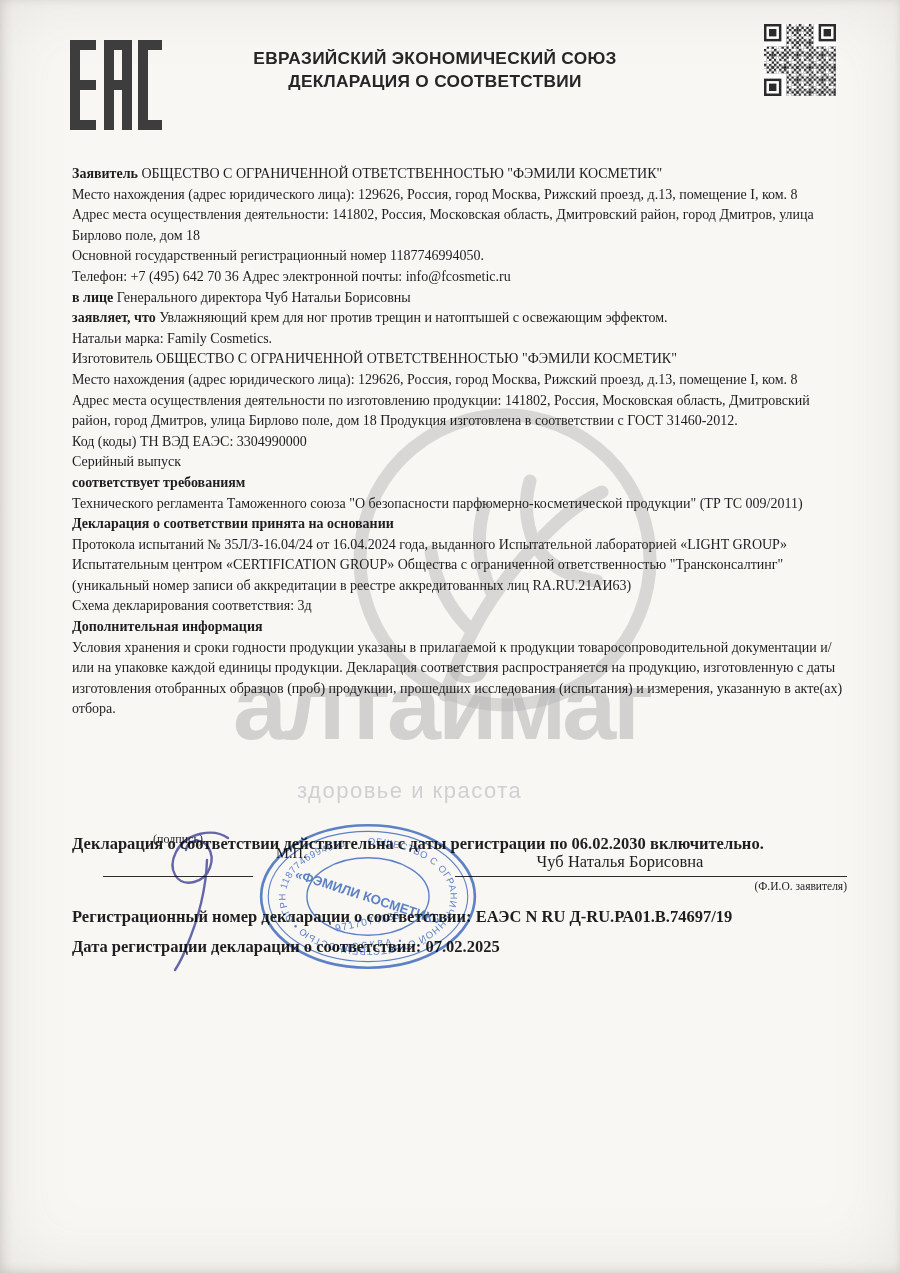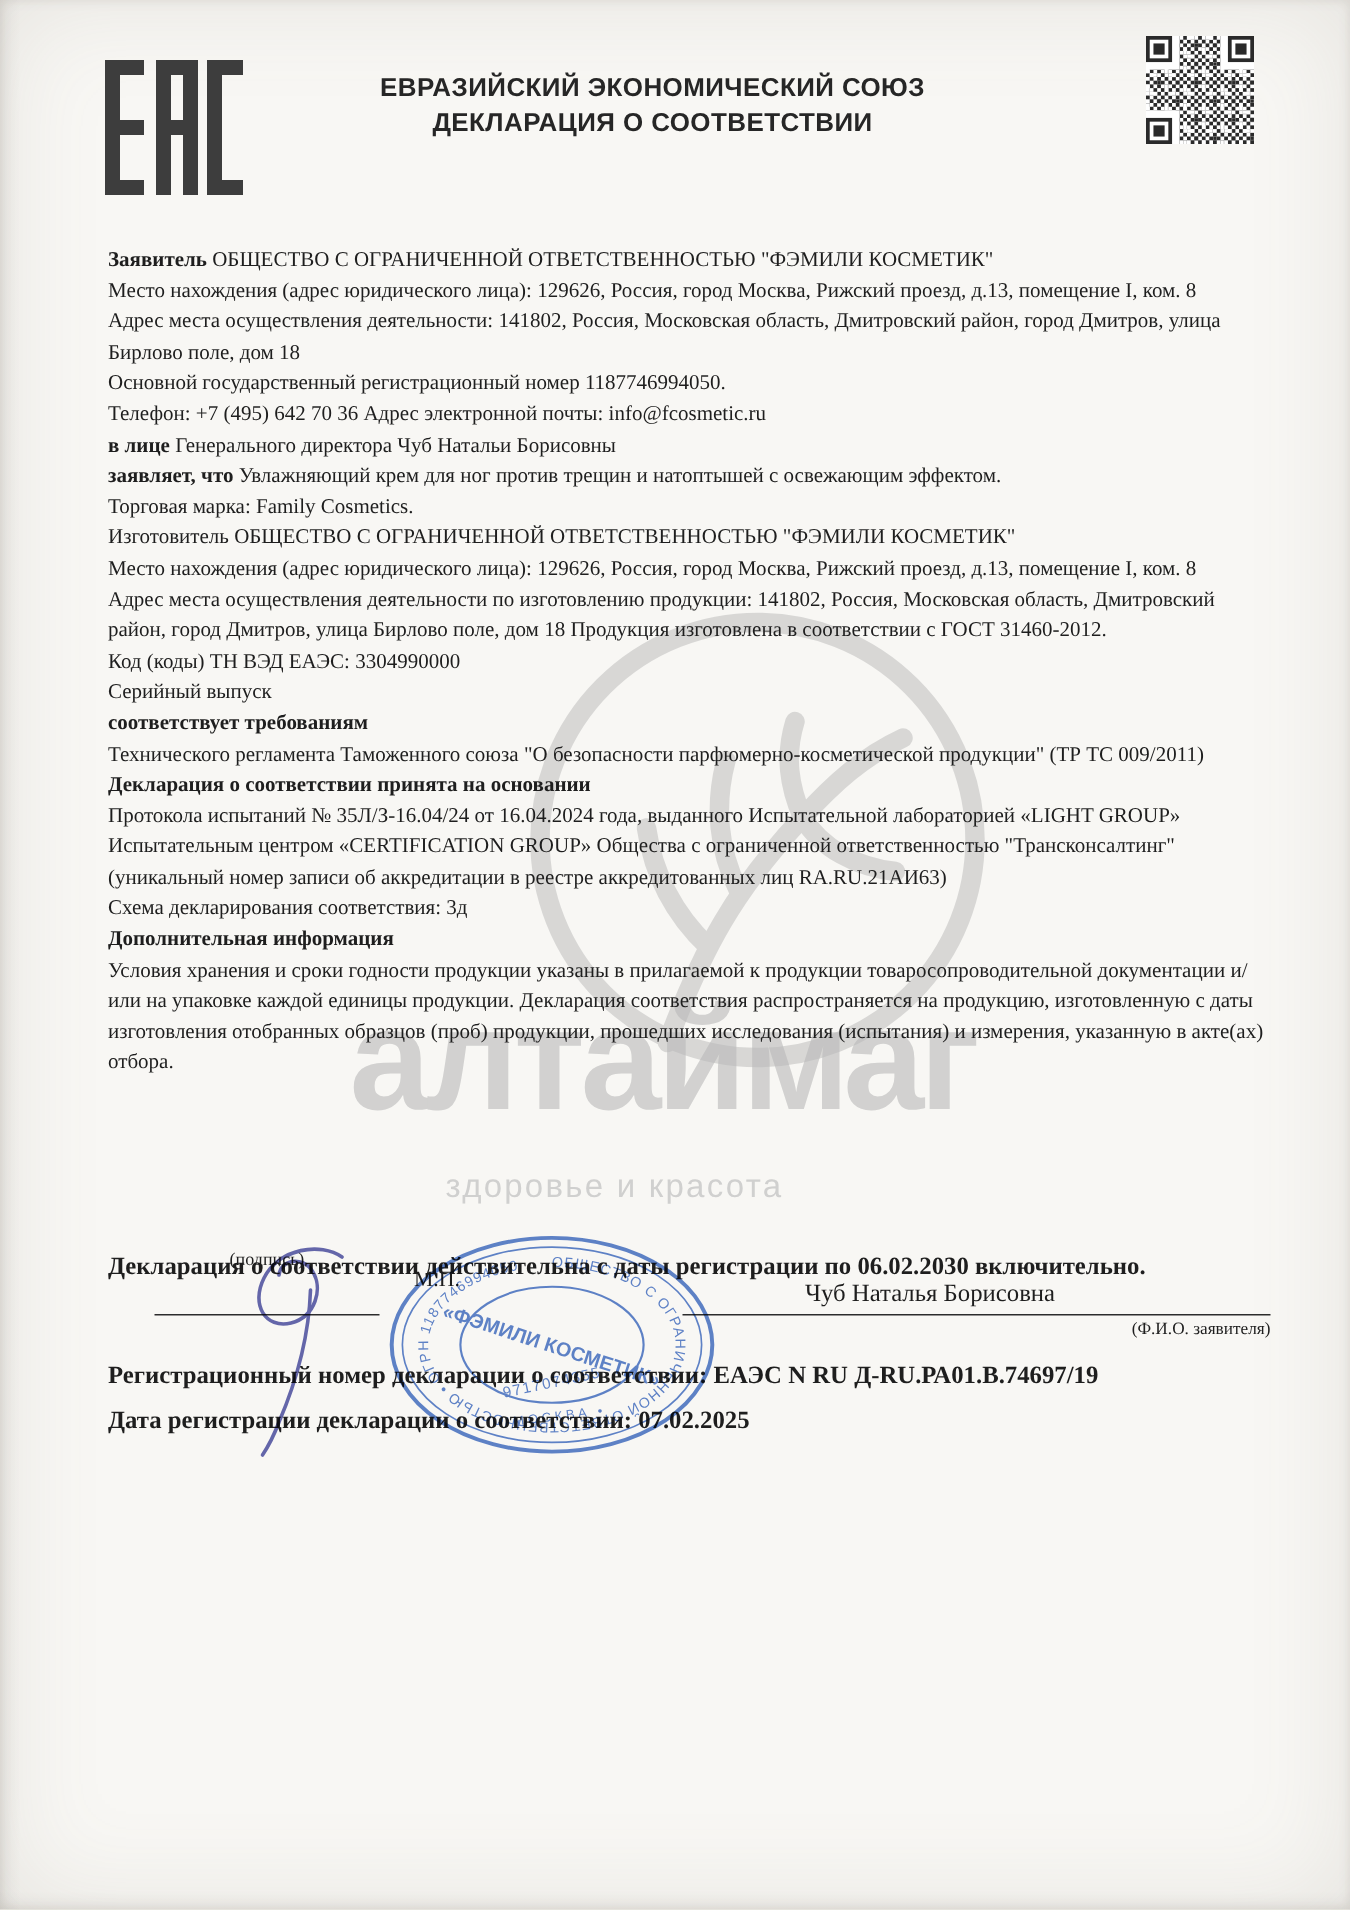--- a/index.html
+++ b/index.html
@@ -120,21 +120,21 @@
   <div class="wm-tag">здоровье и красота</div>
 
   <main class="body">
     <p><b>Заявитель </b><span>ОБЩЕСТВО С ОГРАНИЧЕННОЙ ОТВЕТСТВЕННОСТЬЮ "ФЭМИЛИ КОСМЕТИК"</span></p>
     <p><b></b><span>Место нахождения (адрес юридического лица): 129626, Россия, город Москва, Рижский проезд, д.13, помещение I, ком. 8</span></p>
     <p><b></b><span>Адрес места осуществления деятельности: 141802, Россия, Московская область, Дмитровский район, город Дмитров, улица Бирлово поле, дом 18</span></p>
     <p><b></b><span>Основной государственный регистрационный номер 1187746994050.</span></p>
     <p><b></b><span>Телефон: +7 (495) 642 70 36 Адрес электронной почты: info@fcosmetic.ru</span></p>
     <p><b>в лице </b><span>Генерального директора Чуб Натальи Борисовны</span></p>
     <p><b>заявляет, что </b><span>Увлажняющий крем для ног против трещин и натоптышей с освежающим эффектом.</span></p>
-    <p><b></b><span>Торговая марка: Family Cosmetics.</span></p>
+    <p><b></b><span>Натальи марка: Family Cosmetics.</span></p>
     <p><b></b><span>Изготовитель ОБЩЕСТВО С ОГРАНИЧЕННОЙ ОТВЕТСТВЕННОСТЬЮ "ФЭМИЛИ КОСМЕТИК"</span></p>
     <p><b></b><span>Место нахождения (адрес юридического лица): 129626, Россия, город Москва, Рижский проезд, д.13, помещение I, ком. 8</span></p>
     <p><b></b><span>Адрес места осуществления деятельности по изготовлению продукции: 141802, Россия, Московская область, Дмитровский район, город Дмитров, улица Бирлово поле, дом 18 Продукция изготовлена в соответствии с ГОСТ 31460-2012.</span></p>
     <p><b></b><span>Код (коды) ТН ВЭД ЕАЭС: 3304990000</span></p>
     <p><b></b><span>Серийный выпуск</span></p>
     <p><b>соответствует требованиям</b><span></span></p>
     <p><b></b><span>Технического регламента Таможенного союза "О безопасности парфюмерно-косметической продукции" (ТР ТС 009/2011)</span></p>
     <p><b>Декларация о соответствии принята на основании</b><span></span></p>
     <p><b></b><span>Протокола испытаний № 35Л/З-16.04/24 от 16.04.2024 года, выданного Испытательной лабораторией «LIGHT GROUP» Испытательным центром «CERTIFICATION GROUP» Общества с ограниченной ответственностью "Трансконсалтинг" (уникальный номер записи об аккредитации в реестре аккредитованных лиц RA.RU.21АИ63)</span></p>
     <p><b></b><span>Схема декларирования соответствия: 3д</span></p>

